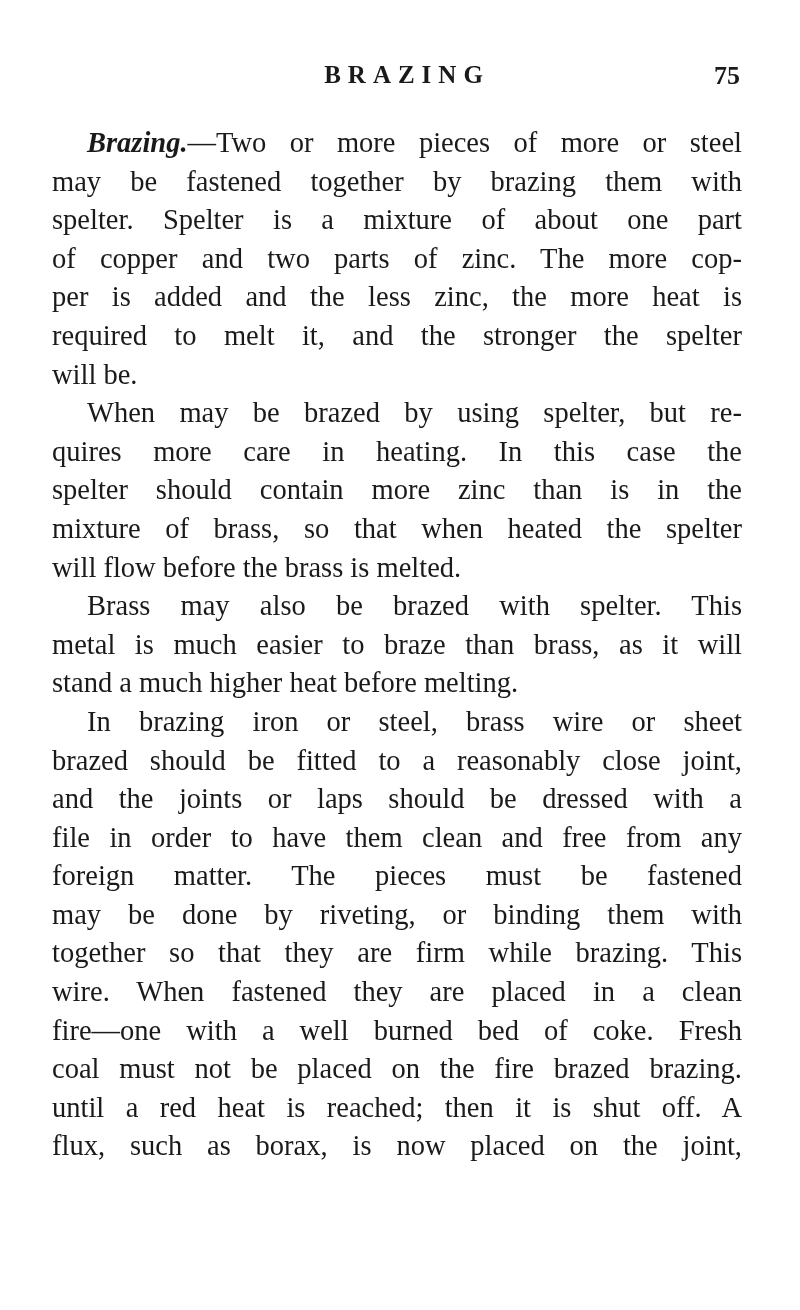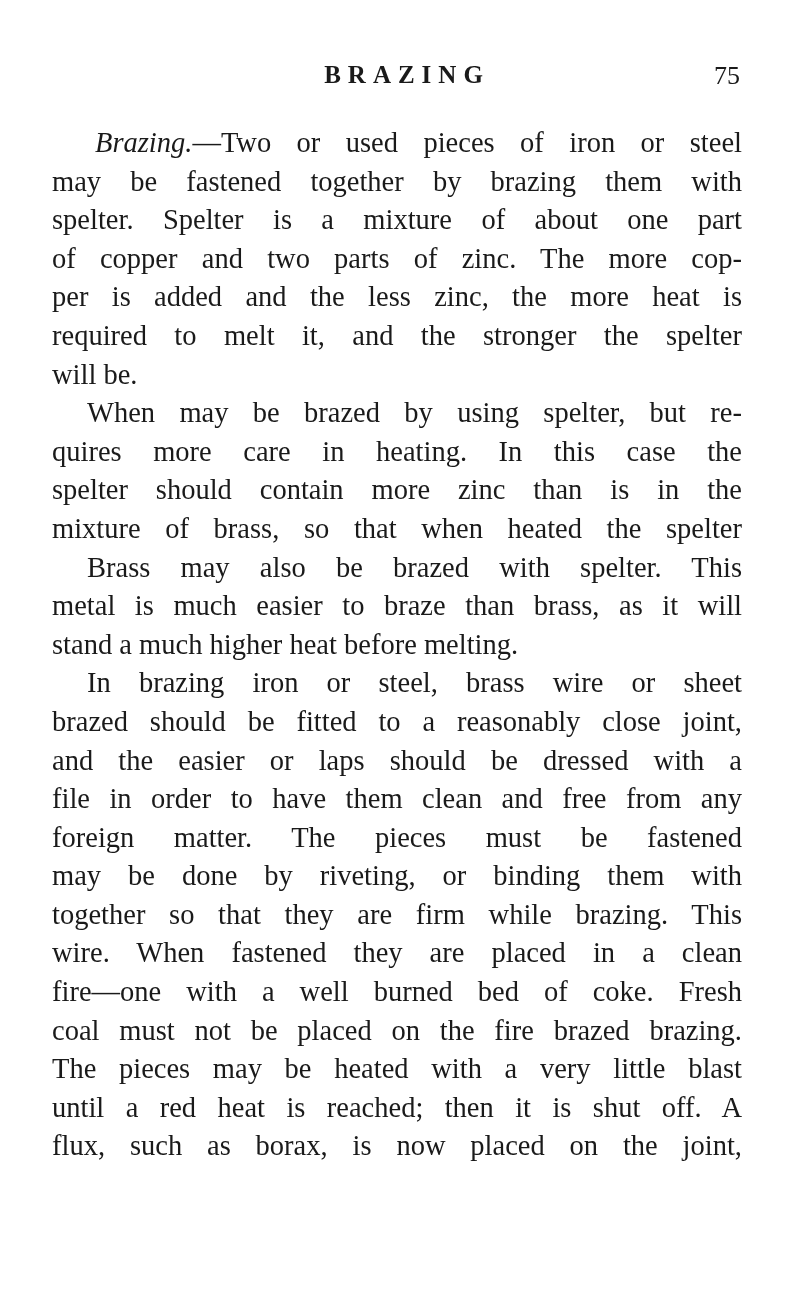--- a/index.html
+++ b/index.html
@@ -40,21 +40,21 @@
       font-size: 25px;
       letter-spacing: 7px;
       padding-left: 22px;
       box-sizing: border-box;
     }
     .page-number {
       position: absolute;
       right: 0;
       top: 0;
       font-family: "Liberation Serif", serif;
-      font-weight: normal;
+      font-weight: bold;
       font-size: 26px;
     }
     .body-text {
       position: absolute;
       top: 113px;
       left: 52px;
       width: 690px;
     }
     .line {
       font-family: "Liberation Serif", serif;
@@ -68,69 +68,68 @@
     }
     .line.last {
       text-align-last: left;
     }
     .line.indent {
       padding-left: 35px;
       box-sizing: border-box;
     }
     .run-in {
       font-style: italic;
-      font-weight: normal;
-      margin-left: 8px;
+      font-weight: bold;
     }
   </style>
 </head>
 <body>
 
 <div class="page">
 
   <div class="running-head">
     <div class="running-title">BRAZING</div>
     <div class="page-number">75</div>
   </div>
 
   <div class="body-text">
 
     <div class="paragraph">
-      <div class="line indent"><span class="run-in">Brazing.</span><span>—Two or used pieces of iron or steel</span></div>
+      <div class="line indent"><span class="run-in">Brazing.</span><span>—Two or more pieces of more or steel</span></div>
       <div class="line">may be fastened together by brazing them with</div>
       <div class="line">spelter.  Spelter is a mixture of about one part</div>
       <div class="line">of copper and two parts of zinc.  The more cop-</div>
       <div class="line">per is added and the less zinc, the more heat is</div>
       <div class="line">required to melt it, and the stronger the spelter</div>
       <div class="line last">will be.</div>
     </div>
 
     <div class="paragraph">
       <div class="line indent">When may be brazed by using spelter, but re-</div>
       <div class="line">quires more care in heating.  In this case the</div>
       <div class="line">spelter should contain more zinc than is in the</div>
       <div class="line">mixture of brass, so that when heated the spelter</div>
+      <div class="line last">will flow before the brass is melted.</div>
     </div>
 
     <div class="paragraph">
       <div class="line indent">Brass may also be brazed with spelter.  This</div>
       <div class="line">metal is much easier to braze than brass, as it will</div>
       <div class="line last">stand a much higher heat before melting.</div>
     </div>
 
     <div class="paragraph">
       <div class="line indent">In brazing iron or steel, brass wire or sheet</div>
       <div class="line">brazed should be fitted to a reasonably close joint,</div>
-      <div class="line">and the easier or laps should be dressed with a</div>
+      <div class="line">and the joints or laps should be dressed with a</div>
       <div class="line">file in order to have them clean and free from any</div>
       <div class="line">foreign matter.  The pieces must be fastened</div>
       <div class="line">may be done by riveting, or binding them with</div>
       <div class="line">together so that they are firm while brazing.  This</div>
       <div class="line">wire.  When fastened they are placed in a clean</div>
       <div class="line">fire—one with a well burned bed of coke.  Fresh</div>
       <div class="line">coal must not be placed on the fire brazed brazing.</div>
-      <div class="line">The pieces may be heated with a very little blast</div>
       <div class="line">until a red heat is reached; then it is shut off.  A</div>
       <div class="line">flux, such as borax, is now placed on the joint,</div>
     </div>
 
   </div>
 </div>
 
 </body></html>

